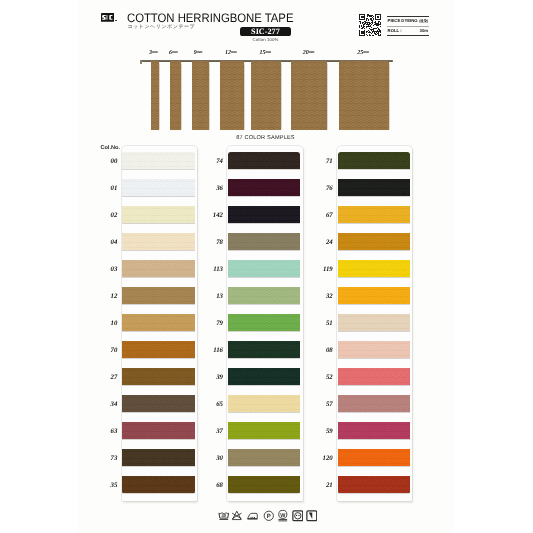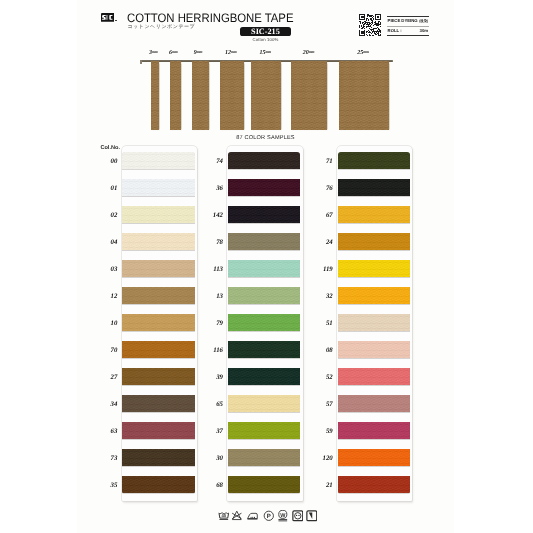--- a/index.html
+++ b/index.html
@@ -79,21 +79,21 @@
 
       <path d="M22.9 4.1 v1.9 h-3.2 v5.7 h3.2 v1.9 h-4.2 c-1.2 0 -2.1 -0.7 -2.1 -2.0 v-5.6 c0 -1.3 0.9 -1.9 2.1 -1.9 z" fill="#ffffff"></path>
     </svg>
   </div>
   <div id="logo-dot"></div>
 
   <div id="title">COTTON HERRINGBONE TAPE</div>
   <div id="subtitle">コットンヘリンボンテープ</div>
 
   <div id="badge">
-    <span>SIC-215</span>
+    <span>SIC-277</span>
   </div>
   <div id="composition">Cotton 100%</div>
 
   <div id="qr">
     <svg width="22.2" height="21.6" viewBox="0 0 25 25" shape-rendering="crispEdges">
       <rect width="25" height="25" fill="#ffffff"></rect>
       <path d="M0 0h7v1h-7zM9 0h2v1h-2zM13 0h1v1h-1zM18 0h7v1h-7zM0 1h1v1h-1zM6 1h1v1h-1zM9 1h4v1h-4zM14 1h2v1h-2zM18 1h1v1h-1zM24 1h1v1h-1zM0 2h1v1h-1zM2 2h3v1h-3zM6 2h1v1h-1zM9 2h1v1h-1zM11 2h2v1h-2zM14 2h1v1h-1zM16 2h1v1h-1zM18 2h1v1h-1zM20 2h3v1h-3zM24 2h1v1h-1zM0 3h1v1h-1zM2 3h3v1h-3zM6 3h1v1h-1zM8 3h2v1h-2zM12 3h1v1h-1zM16 3h1v1h-1zM18 3h1v1h-1zM20 3h3v1h-3zM24 3h1v1h-1zM0 4h1v1h-1zM2 4h3v1h-3zM6 4h1v1h-1zM15 4h1v1h-1zM18 4h1v1h-1zM20 4h3v1h-3zM24 4h1v1h-1zM0 5h1v1h-1zM6 5h1v1h-1zM8 5h2v1h-2zM12 5h1v1h-1zM14 5h1v1h-1zM16 5h1v1h-1zM18 5h1v1h-1zM24 5h1v1h-1zM0 6h7v1h-7zM8 6h1v1h-1zM10 6h1v1h-1zM12 6h1v1h-1zM14 6h1v1h-1zM16 6h1v1h-1zM18 6h7v1h-7zM8 7h1v1h-1zM10 7h1v1h-1zM13 7h3v1h-3zM0 8h2v1h-2zM6 8h2v1h-2zM15 8h1v1h-1zM18 8h1v1h-1zM22 8h2v1h-2zM1 9h1v1h-1zM3 9h3v1h-3zM7 9h5v1h-5zM13 9h3v1h-3zM17 9h2v1h-2zM20 9h1v1h-1zM22 9h1v1h-1zM24 9h1v1h-1zM1 10h1v1h-1zM3 10h1v1h-1zM5 10h3v1h-3zM9 10h1v1h-1zM11 10h3v1h-3zM15 10h1v1h-1zM18 10h5v1h-5zM24 10h1v1h-1zM0 11h2v1h-2zM5 11h1v1h-1zM7 11h3v1h-3zM13 11h3v1h-3zM18 11h1v1h-1zM21 11h1v1h-1zM24 11h1v1h-1zM4 12h3v1h-3zM8 12h4v1h-4zM13 12h2v1h-2zM17 12h8v1h-8zM0 13h1v1h-1zM2 13h1v1h-1zM4 13h2v1h-2zM10 13h1v1h-1zM12 13h2v1h-2zM16 13h1v1h-1zM19 13h1v1h-1zM21 13h2v1h-2zM0 14h1v1h-1zM2 14h1v1h-1zM4 14h1v1h-1zM6 14h1v1h-1zM8 14h5v1h-5zM20 14h1v1h-1zM24 14h1v1h-1zM0 15h1v1h-1zM3 15h3v1h-3zM8 15h1v1h-1zM14 15h1v1h-1zM21 15h1v1h-1zM2 16h2v1h-2zM5 16h2v1h-2zM11 16h1v1h-1zM16 16h5v1h-5zM22 16h1v1h-1zM12 17h5v1h-5zM20 17h1v1h-1zM22 17h2v1h-2zM0 18h7v1h-7zM8 18h2v1h-2zM11 18h2v1h-2zM14 18h3v1h-3zM18 18h1v1h-1zM20 18h1v1h-1zM24 18h1v1h-1zM0 19h1v1h-1zM6 19h1v1h-1zM10 19h1v1h-1zM13 19h2v1h-2zM16 19h1v1h-1zM20 19h2v1h-2zM23 19h2v1h-2zM0 20h1v1h-1zM2 20h3v1h-3zM6 20h1v1h-1zM8 20h2v1h-2zM11 20h1v1h-1zM13 20h1v1h-1zM15 20h10v1h-10zM0 21h1v1h-1zM2 21h3v1h-3zM6 21h1v1h-1zM8 21h1v1h-1zM10 21h4v1h-4zM15 21h1v1h-1zM17 21h1v1h-1zM19 21h2v1h-2zM22 21h1v1h-1zM24 21h1v1h-1zM0 22h1v1h-1zM2 22h3v1h-3zM6 22h1v1h-1zM14 22h1v1h-1zM17 22h2v1h-2zM20 22h3v1h-3zM0 23h1v1h-1zM6 23h1v1h-1zM8 23h1v1h-1zM11 23h1v1h-1zM18 23h2v1h-2zM22 23h1v1h-1zM24 23h1v1h-1zM0 24h7v1h-7zM9 24h1v1h-1zM11 24h2v1h-2zM15 24h2v1h-2zM20 24h1v1h-1zM22 24h3v1h-3z" fill="#1a1a1a"></path>
     </svg>
   </div>
 

